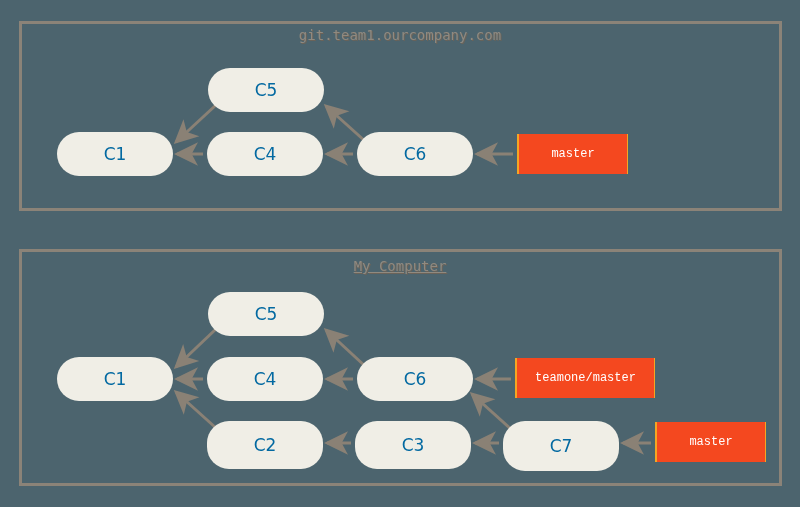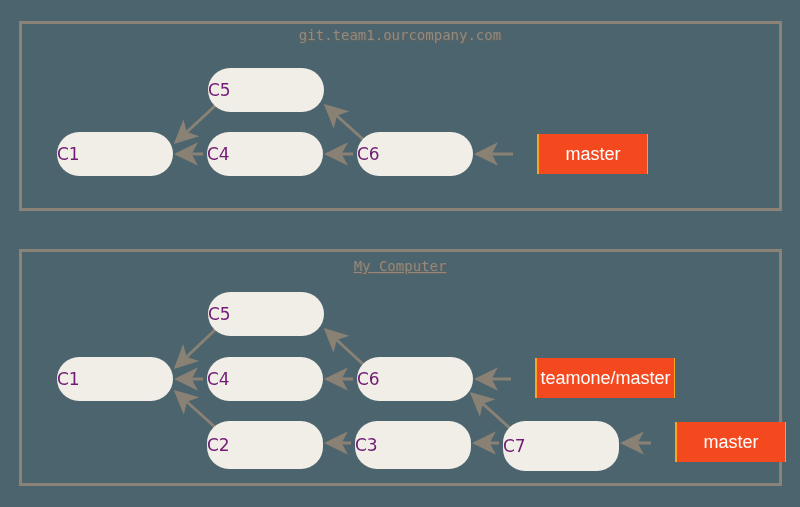--- a/index.html
+++ b/index.html
@@ -37,42 +37,41 @@
   }
   #title-remote { left: 0; top: 27px; }
   #title-local  { left: 0; top: 258px; text-decoration: underline; }
 
   .commit {
     position: absolute;
     background: #f0eee6;
     border-radius: 22px;
     display: flex;
     align-items: center;
-    justify-content: flex-start;
-    color: #701a75;
+    justify-content: center;
+    color: #0369a1;
     font-size: 17px;
     font-family: "DejaVu Sans", sans-serif;
     box-sizing: border-box;
     z-index: 3;
   }
 
   .branchbox {
     position: absolute;
     background: #f4481f;
     display: flex;
     align-items: center;
     justify-content: center;
     color: #ffffff;
-    font-family: Liberation Sans, sans-serif;
-    font-size: 18px;
+    font-family: Liberation Mono, monospace;
+    font-size: 12px;
     box-sizing: border-box;
     border-left: 2px solid #f5a623;
     border-right: 1px solid #f5a623;
     z-index: 3;
-    margin-left: 20px;
   }
 
   svg.edges {
     position: absolute;
     left: 0;
     top: 0;
     width: 800px;
     height: 507px;
     z-index: 2;
     pointer-events: none;

